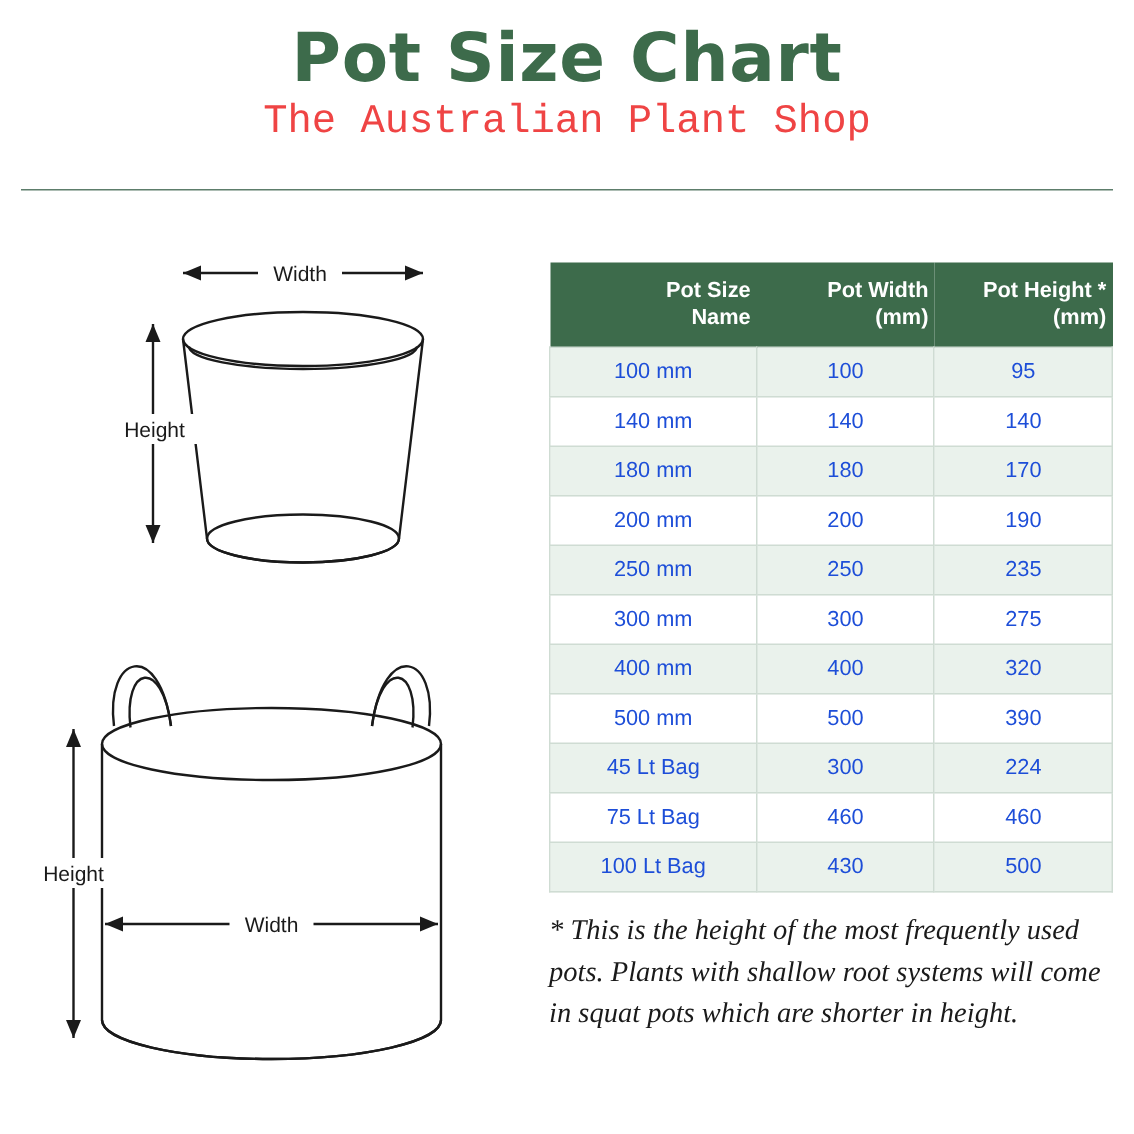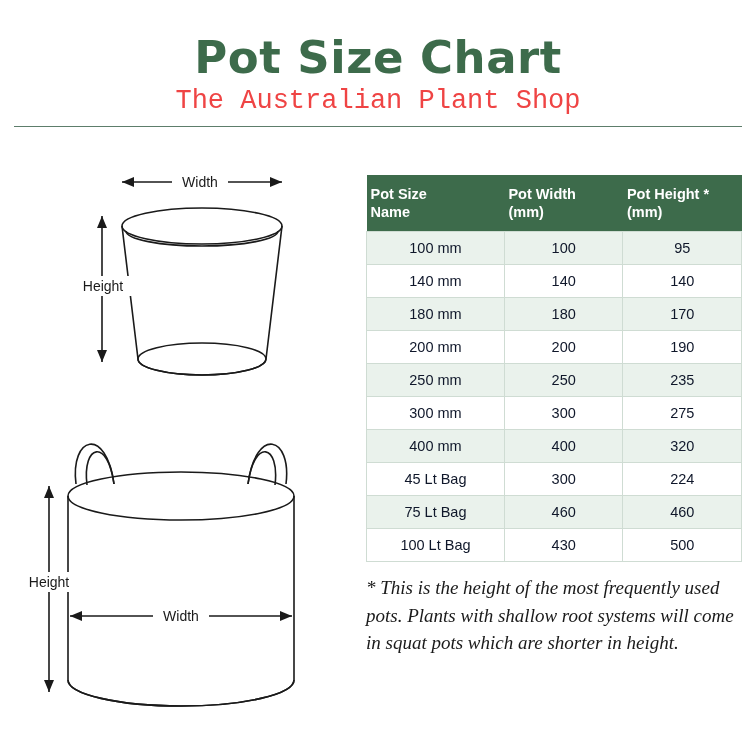--- a/index.html
+++ b/index.html
@@ -17,21 +17,21 @@
   }
   .page {
     position: relative;
     width: 756px;
     height: 756px;
     box-sizing: border-box;
   }
 
   
   .header {
-    padding-top: 34px;
+    padding-top: 15px;
     text-align: center;
   }
   .title {
     font-family: "DejaVu Sans", sans-serif;
     font-weight: bold;
     font-size: 45px;
     letter-spacing: 0.5px;
     color: #3d6b4b;
     line-height: 1.05;
     margin: 0;
@@ -80,29 +80,29 @@
     width: 376px;
     table-layout: fixed;
   }
   table.size-table thead th {
     background: #3d6b4b;
     color: #ffffff;
     font-size: 14.5px;
     font-weight: bold;
     padding: 10px 4px;
     line-height: 1.25;
-    text-align: left;
+    text-align: right;
     border: none;
   }
   table.size-table tbody td {
     font-size: 14.5px;
     text-align: center;
     padding: 8px 4px;
     border: 1px solid #cfdcd3;
-    color: #0f172a;
+    color: #1d4ed8;
     margin-left: 30px;
   }
   table.size-table tbody tr:nth-child(odd) td {
     background: #eaf2ec;
   }
   table.size-table tbody tr:nth-child(even) td {
     background: #ffffff;
   }
   .col-name { width: 37%; }
   .col-w { width: 31.5%; }
@@ -239,20 +239,25 @@
           <td>300 mm</td>
           <td>300</td>
           <td>275</td>
         </tr>
         <tr>
           <td>400 mm</td>
           <td>400</td>
           <td>320</td>
         </tr>
         <tr>
+          <td>500 mm</td>
+          <td>500</td>
+          <td>390</td>
+        </tr>
+        <tr>
           <td>45 Lt Bag</td>
           <td>300</td>
           <td>224</td>
         </tr>
         <tr>
           <td>75 Lt Bag</td>
           <td>460</td>
           <td>460</td>
         </tr>
         <tr>

